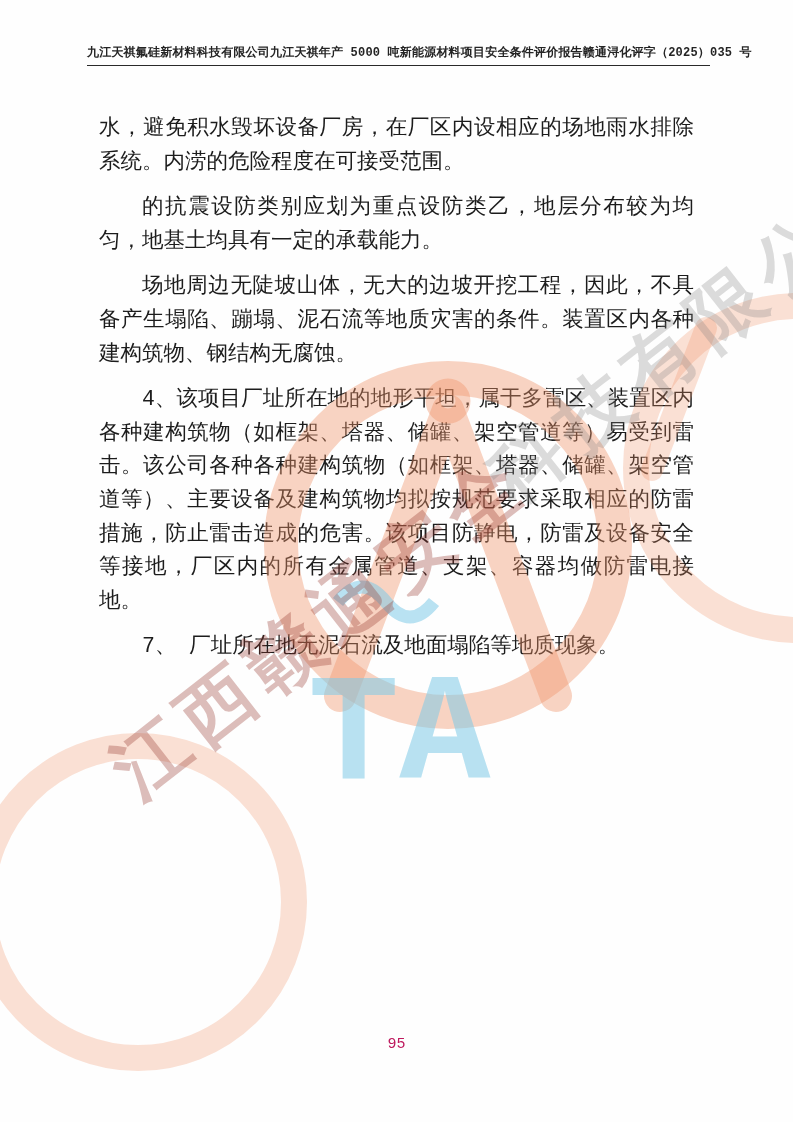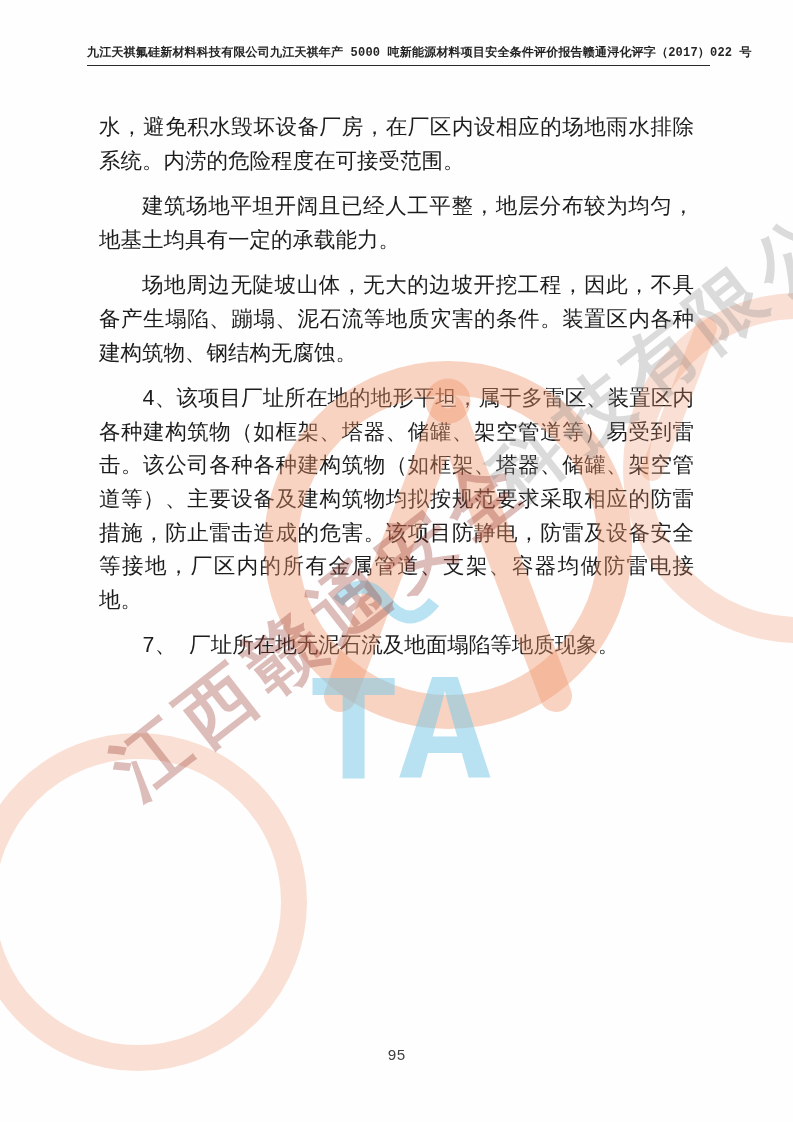--- a/index.html
+++ b/index.html
@@ -55,36 +55,36 @@
   .wm-text-gray{
     left:468px;top:448px;
     font-size:74px;
     color:rgba(128,128,128,0.28);
   }
   
   .page-number{
     position:absolute;
     left:0;top:1036px;width:793px;
     text-align:center;
-    font-size:15px;color:#404040;margin-top:12px;
+    font-size:15px;color:#be185d;
   }
 </style>
 </head>
 <body>
 
 <div class="page">
 
   <div class="header">
     <span>九江天祺氟硅新材料科技有限公司九江天祺年产 5000 吨新能源材料项目安全条件评价报告</span>
-    <span>赣通浔化评字（2017）022 号</span>
+    <span>赣通浔化评字（2025）035 号</span>
   </div>
 
   <div class="body-text">
     <p class="no-indent">水，避免积水毁坏设备厂房，在厂区内设相应的场地雨水排除系统。内涝的危险程度在可接受范围。</p>
-    <p>建筑场地平坦开阔且已经人工平整，地层分布较为均匀，地基土均具有一定的承载能力。</p>
+    <p>的抗震设防类别应划为重点设防类乙，地层分布较为均匀，地基土均具有一定的承载能力。</p>
     <p>场地周边无陡坡山体，无大的边坡开挖工程，因此，不具备产生塌陷、蹦塌、泥石流等地质灾害的条件。装置区内各种建构筑物、钢结构无腐蚀。</p>
     <p>4、该项目厂址所在地的地形平坦，属于多雷区、装置区内各种建构筑物（如框架、塔器、储罐、架空管道等）易受到雷击。该公司各种各种建构筑物（如框架、塔器、储罐、架空管道等）、主要设备及建构筑物均拟按规范要求采取相应的防雷措施，防止雷击造成的危害。该项目防静电，防雷及设备安全等接地，厂区内的所有金属管道、支架、容器均做防雷电接地。</p>
     <p>7、 厂址所在地无泥石流及地面塌陷等地质现象。</p>
   </div>
 
   <div class="watermark">
     <svg width="793" height="1122" viewBox="0 0 793 1122">
 
       <circle cx="448" cy="545" r="167" fill="none" stroke-width="34" opacity="0.40" stroke="#F09468"></circle>
 

